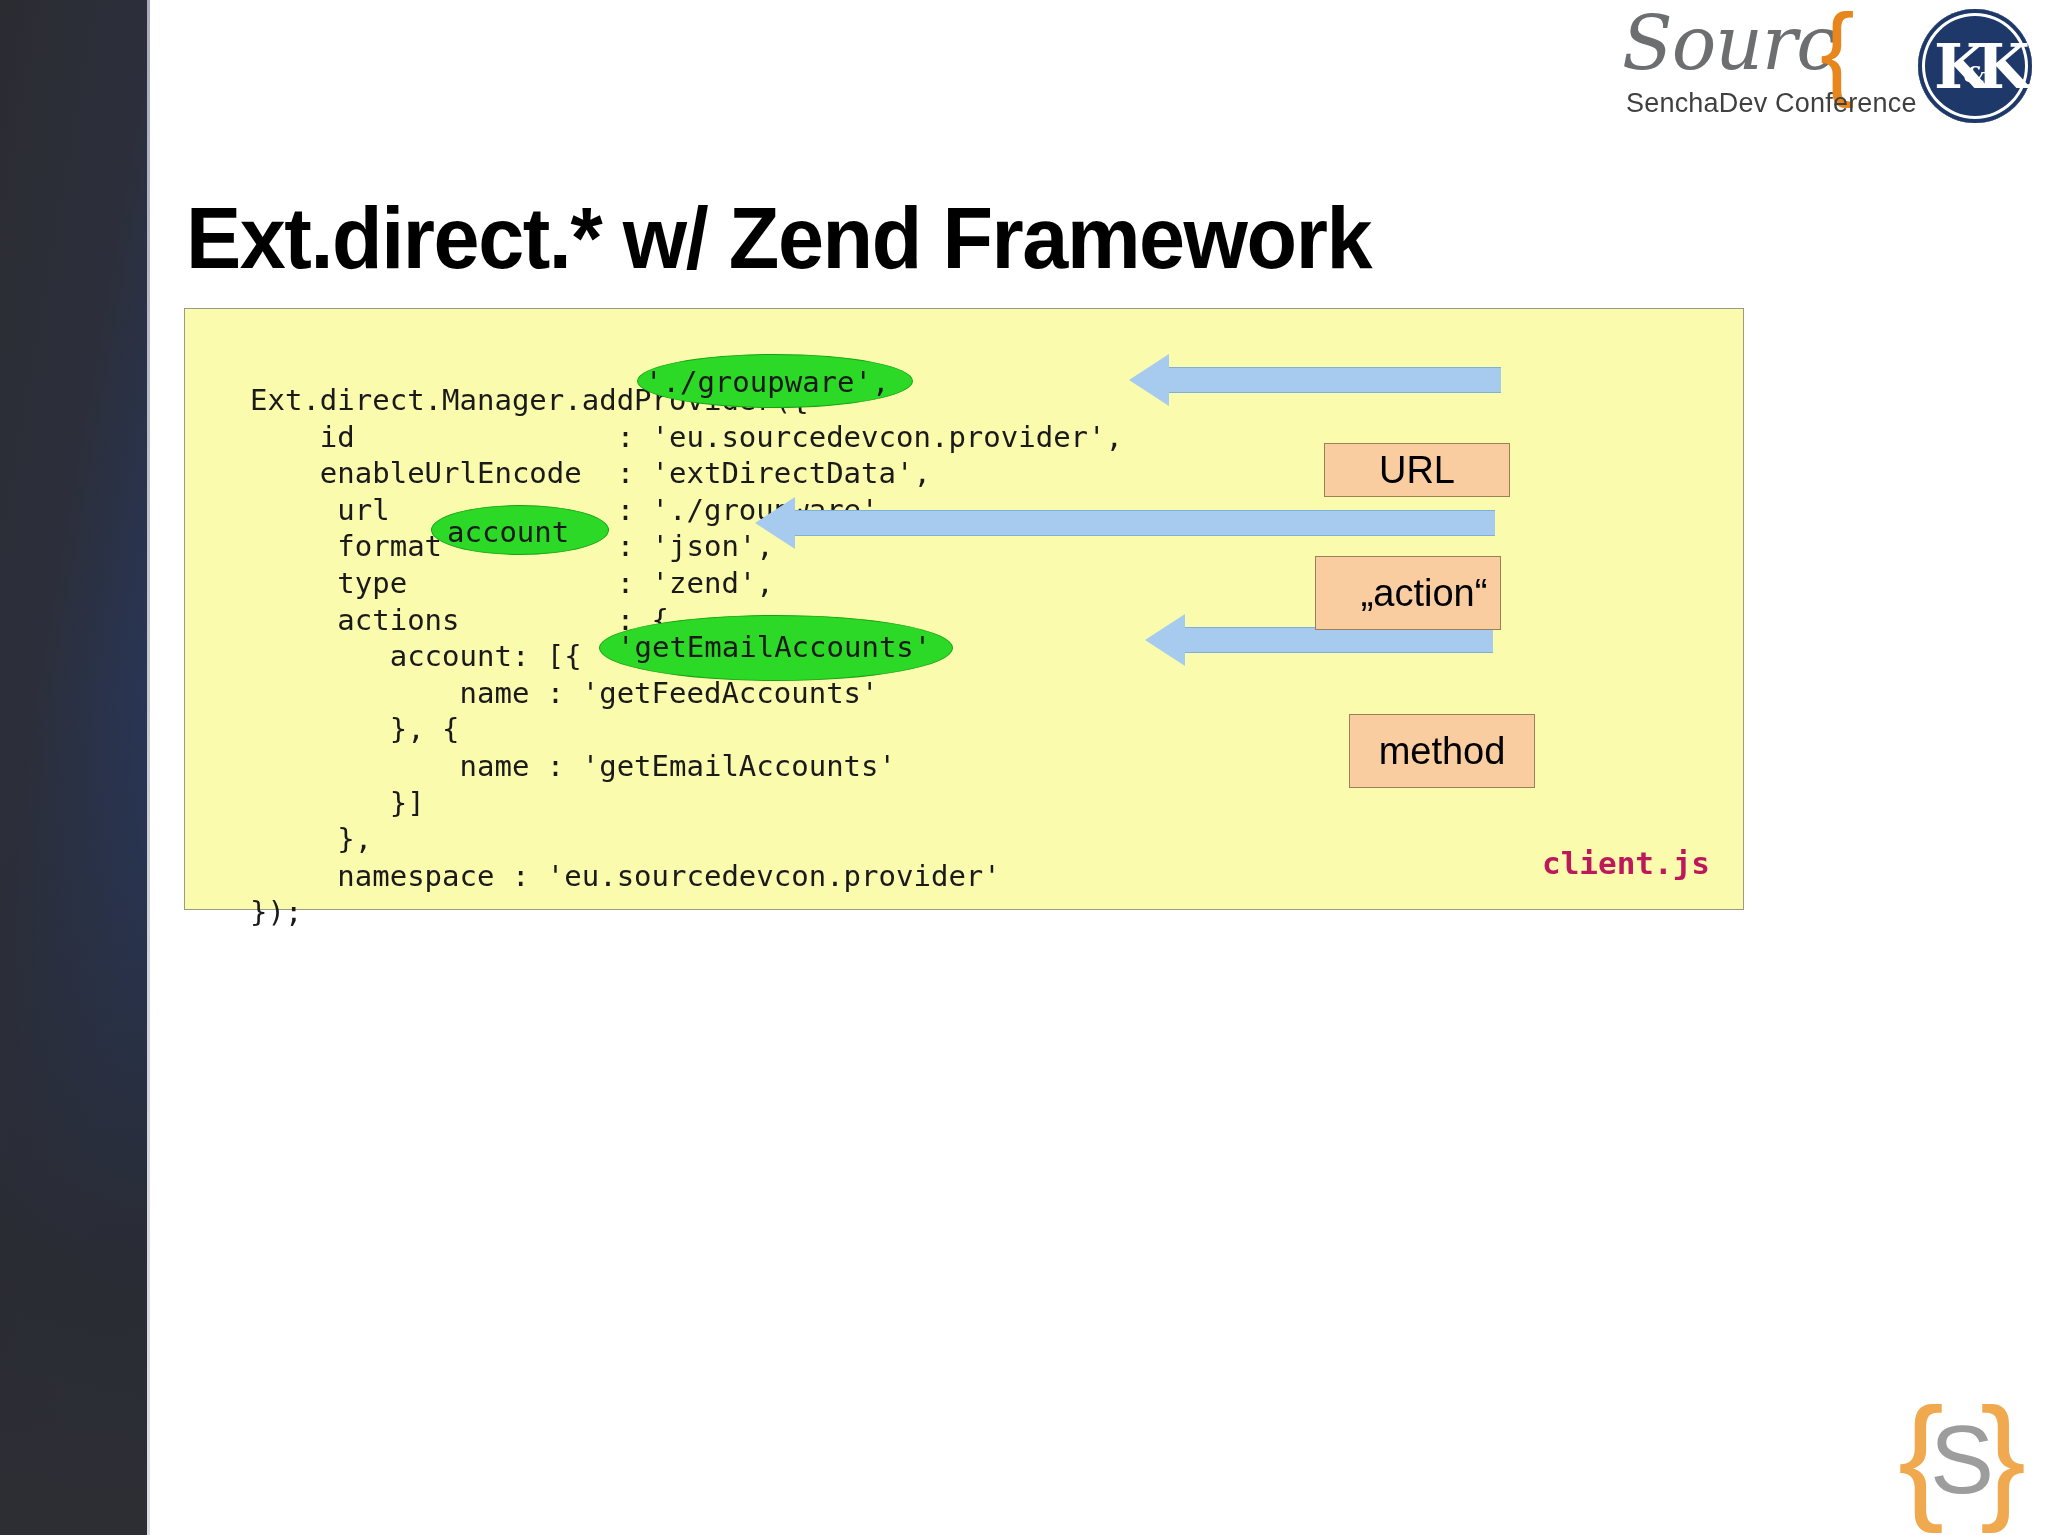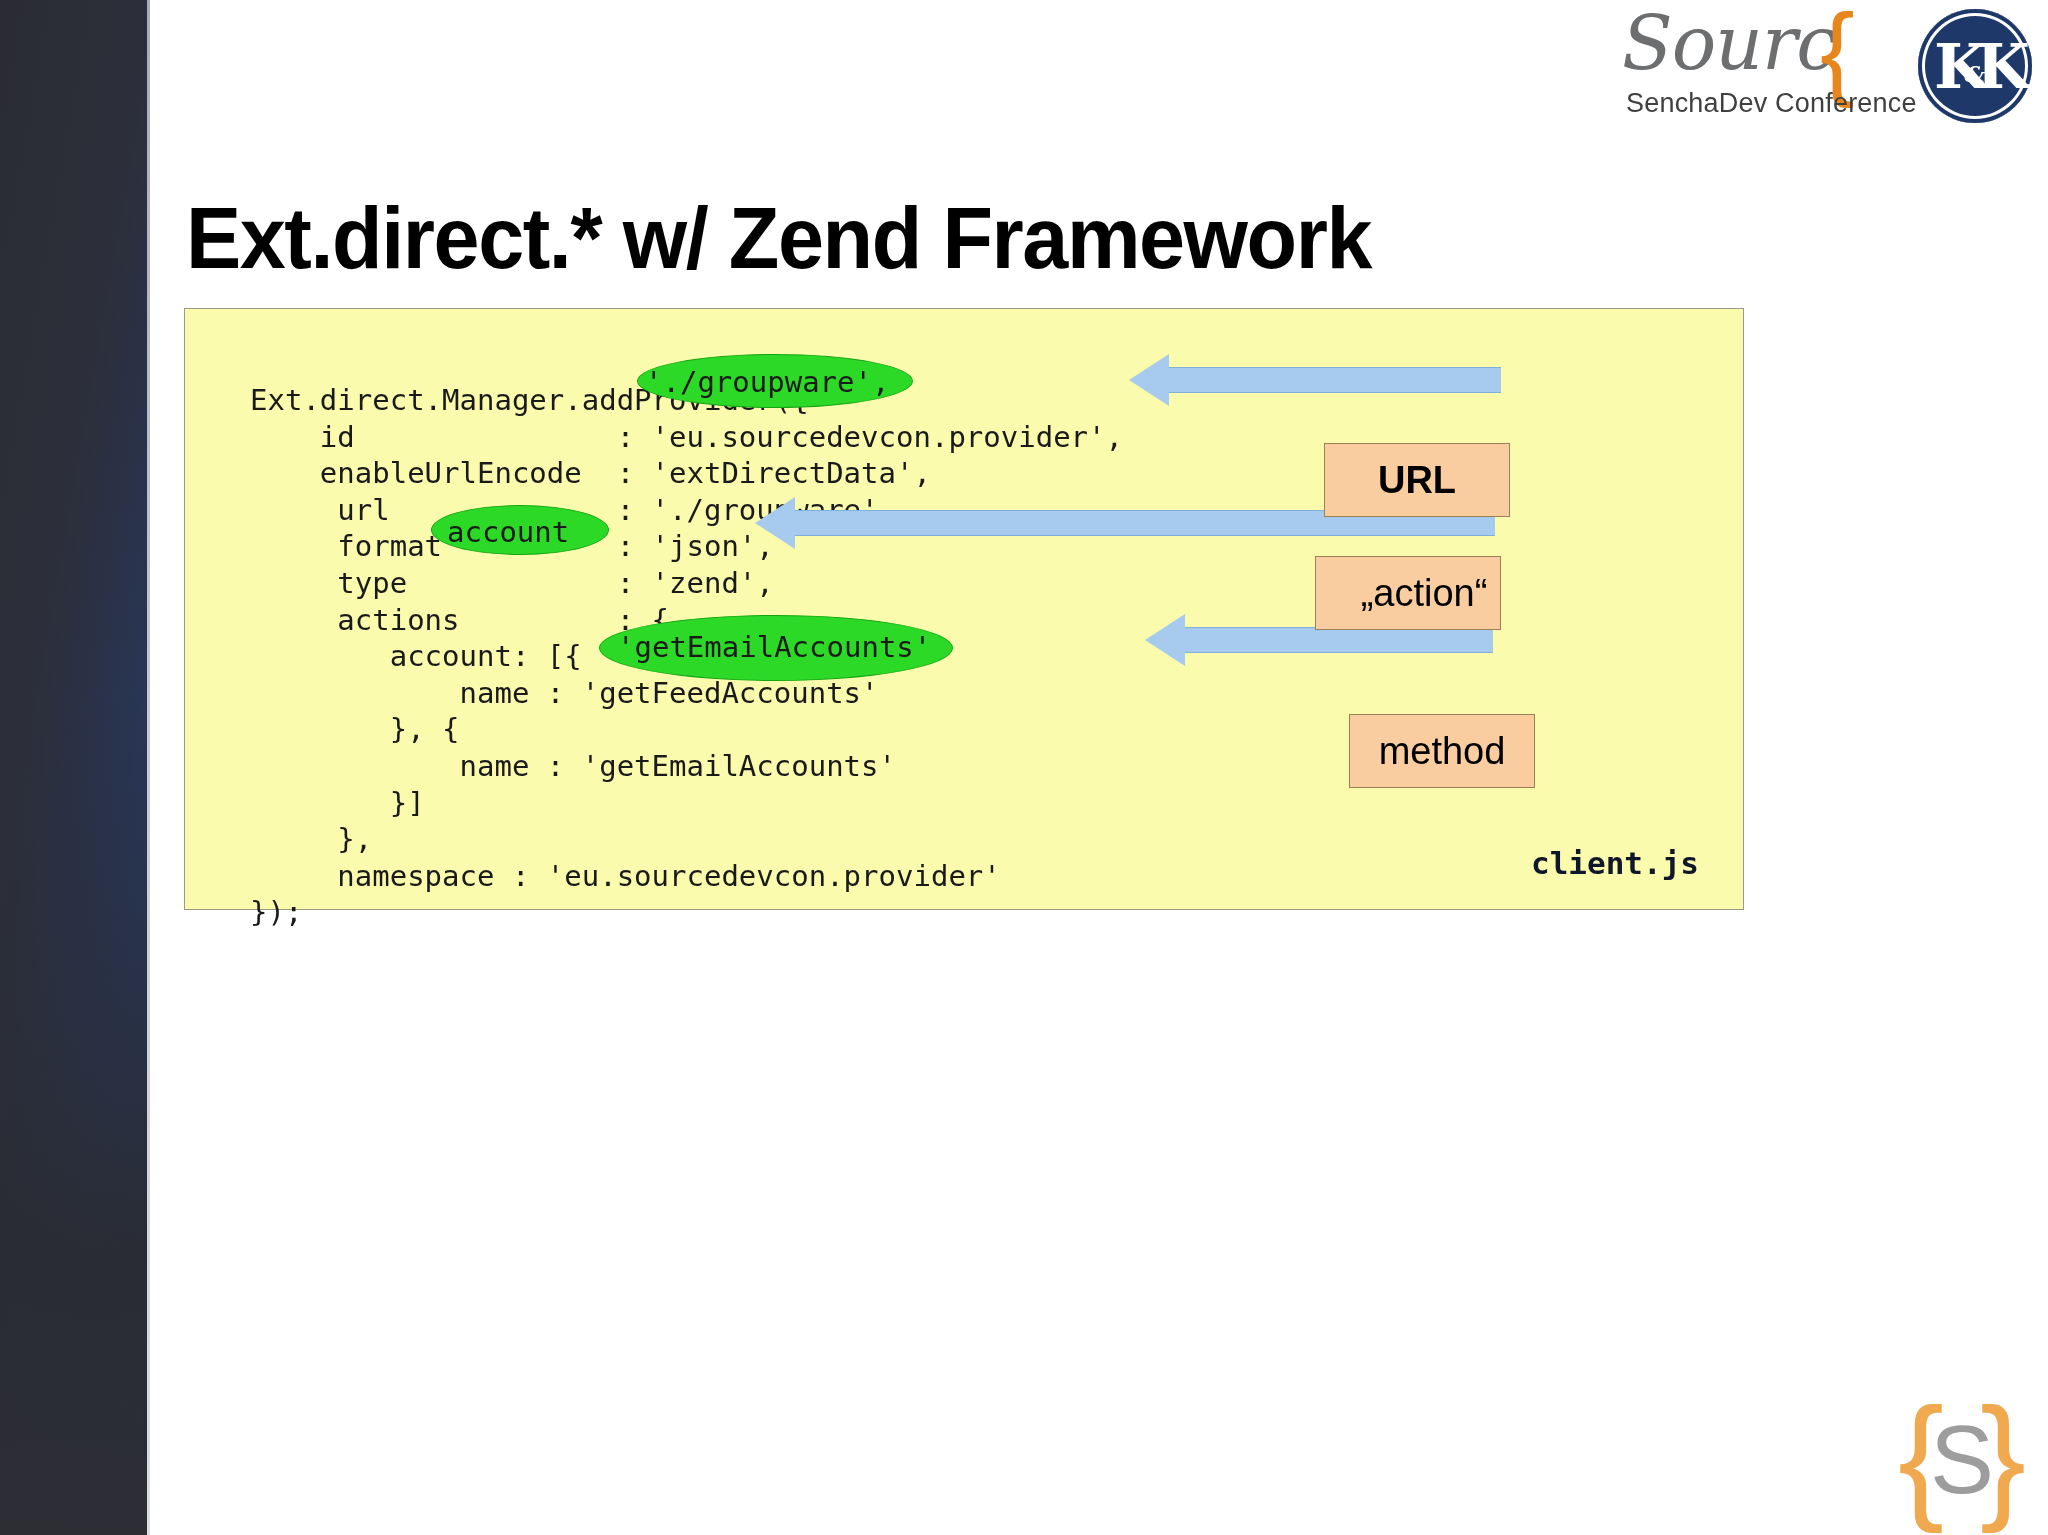--- a/index.html
+++ b/index.html
@@ -149,26 +149,26 @@
     top: 44px;
     font-family: "DejaVu Sans Mono", monospace;
     font-size: 29px;
     line-height: 36.6px;
     color: #1a1a1a;
     white-space: pre;
     letter-spacing: 0px;
   }
   .file-label {
     position: absolute;
-    right: 44px;
+    right: 33px;
     bottom: 28px;
     font-family: "DejaVu Sans Mono", monospace;
     font-weight: 700;
     font-size: 31px;
-    color: #0f172a;
+    color: #be185d;
   }
 
   
   .hl {
     position: absolute;
     border-radius: 50%;
     background: #2cd926;
     border: 1px solid #16a512;
   }
   .hl-url     { left: 452px; top: 45px;  width: 274px; height: 52px; }
@@ -218,21 +218,21 @@
     background: #f9cda0;
     border: 1px solid #9a8256;
     box-sizing: border-box;
     display: flex;
     align-items: center;
     justify-content: center;
     font-family: "Liberation Sans", sans-serif;
     font-size: 38px;
     color: #000000;
   }
-  .callout-url     { left: 1324px; top: 443px; width: 186px; height: 74px; font-weight: bold; }
+  .callout-url     { left: 1324px; top: 443px; width: 186px; height: 54px; }
   .callout-action  { left: 1315px; top: 556px; width: 186px; height: 74px; padding-left: 32px; }
   .callout-method  { left: 1313px; top: 714px; width: 186px; height: 74px; margin-left: 36px; }
 
   
   .footer-logo {
     position: absolute;
     right: 22px;
     bottom: 14px;
     width: 128px;
     height: 118px;

